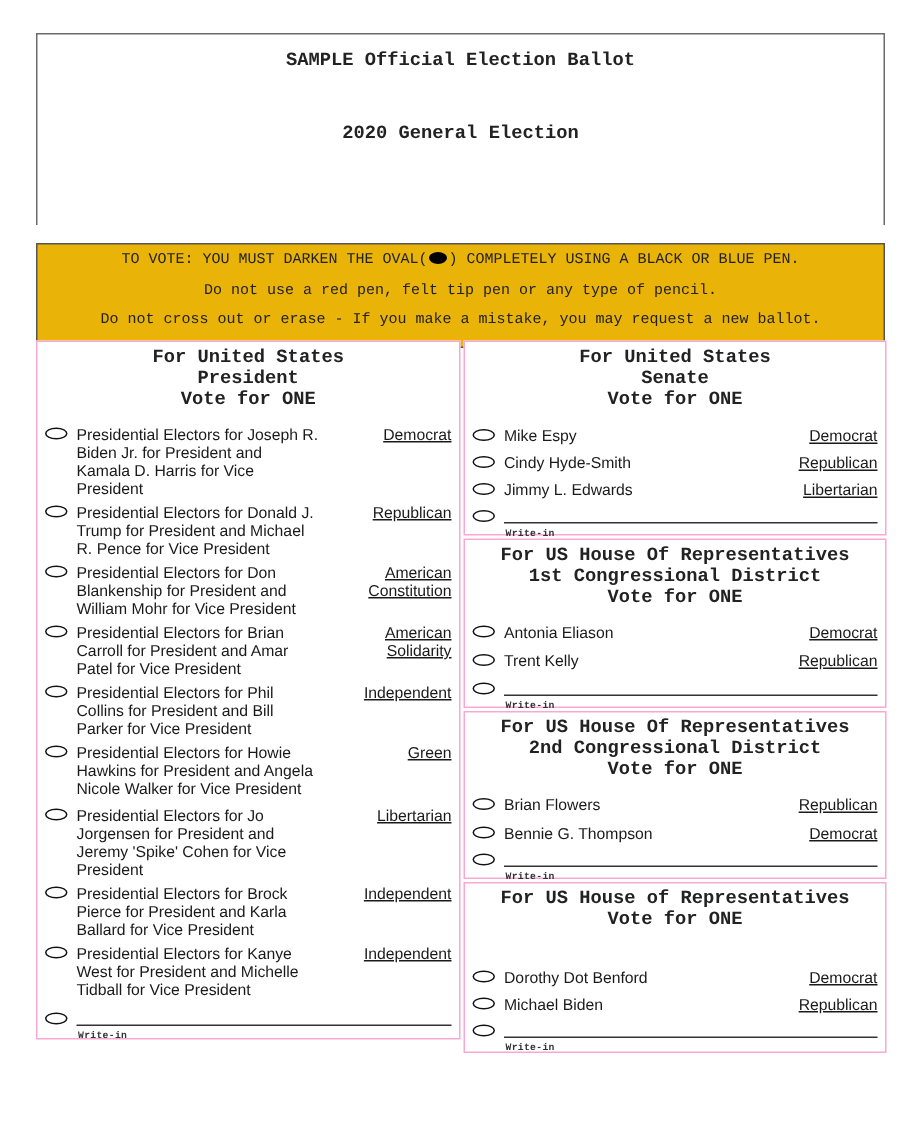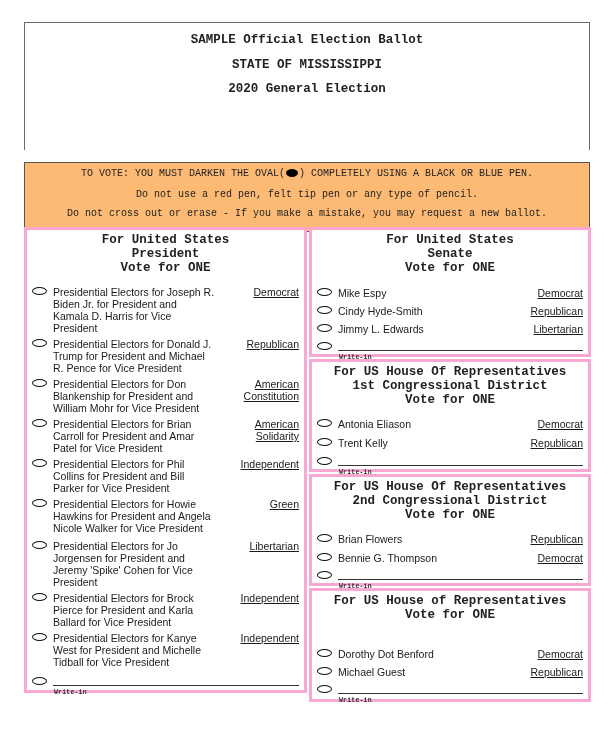--- a/index.html
+++ b/index.html
@@ -12,33 +12,33 @@
     border: 1px solid #6b6b6b; border-bottom: none; box-sizing: border-box;
     background: #fff;
   }
   #header-box .hl {
     position: absolute; left: 0; right: 0; text-align: center;
     font-weight: bold; font-size: 12.5px; color: #222;
   }
   #instr-box {
     position: absolute; left: 24px; top: 162px; width: 566px; height: 70px;
     border: 1px solid #555; border-top: 1.5px solid #555; box-sizing: border-box;
-    background: #fdba74;
+    background: #eab308;
   }
   #instr-box .il {
     position: absolute; left: 0; right: 0; text-align: center;
     font-size: 10px; color: #222; white-space: nowrap;
   }
   .inline-oval {
     display: inline-block; width: 12px; height: 8px; border-radius: 50%;
     background: #000; vertical-align: -1px; margin: 0 1px;
   }
 
   .contest {
-    position: absolute; border: 3px solid #f9a8d4; box-sizing: border-box; background: #fff;
+    position: absolute; border: 1px solid #f9a8d4; box-sizing: border-box; background: #fff;
   }
   .contest-title {
     text-align: center; font-weight: bold; font-size: 12.5px; line-height: 14px; color: #222;
     padding-top: 3px;
   }
   .cand {
     position: absolute; left: 5px; right: 5px;
     font-size: 10.5px; line-height: 12px; color: #1a1a1a;
   }
   .oval {
@@ -53,21 +53,20 @@
   .writein-label {
     position: absolute; left: 22px; top: 11px; font-size: 6.5px; font-weight: bold; color: #333;
     letter-spacing: 0.2px;
   }
 </style>
 </head>
 <body>
 
 <div id="header-box">
   <div class="hl mono" style="top:10px">SAMPLE Official Election Ballot</div>
-  <div class="hl mono" style="top:35px">STATE OF MISSISSIPPI</div>
   <div class="hl mono" style="top:59px">2020 General Election</div>
 </div>
 
 <div id="instr-box">
   <div class="il mono" style="top:5px"><span>TO VOTE: YOU MUST DARKEN THE OVAL(</span><span class="inline-oval"></span><span>) COMPLETELY USING A BLACK OR BLUE PEN.</span></div>
   <div class="il mono" style="top:45px">Do not cross out or erase - If you make a mistake, you may request a new ballot.</div>
   <div class="il mono" style="top:26px">Do not use a red pen, felt tip pen or any type of pencil.</div>
 </div>
 
 <div class="contest" id="c-president" style="left:24px; top:227px; width:283px; height:466px;">
@@ -234,21 +233,21 @@
     <div>Vote for ONE</div>
   </div>
 
 <div class="cand sans" style="top: 57px;">
       <span class="oval"></span>
       <span class="cname">Dorothy Dot Benford</span>
       <span class="cparty">Democrat</span>
     </div>
     <div class="cand sans" style="top: 75px;">
       <span class="oval"></span>
-      <span class="cname">Michael Guest</span>
+      <span class="cname">Michael Biden</span>
       <span class="cparty">Republican</span>
     </div>
     <div class="cand" style="top: 93px; height: 20px;">
       <span class="oval"></span>
       <span class="writein-line"></span>
       <span class="writein-label mono">Write-in</span>
     </div>
   </div>
 
 </body></html>

